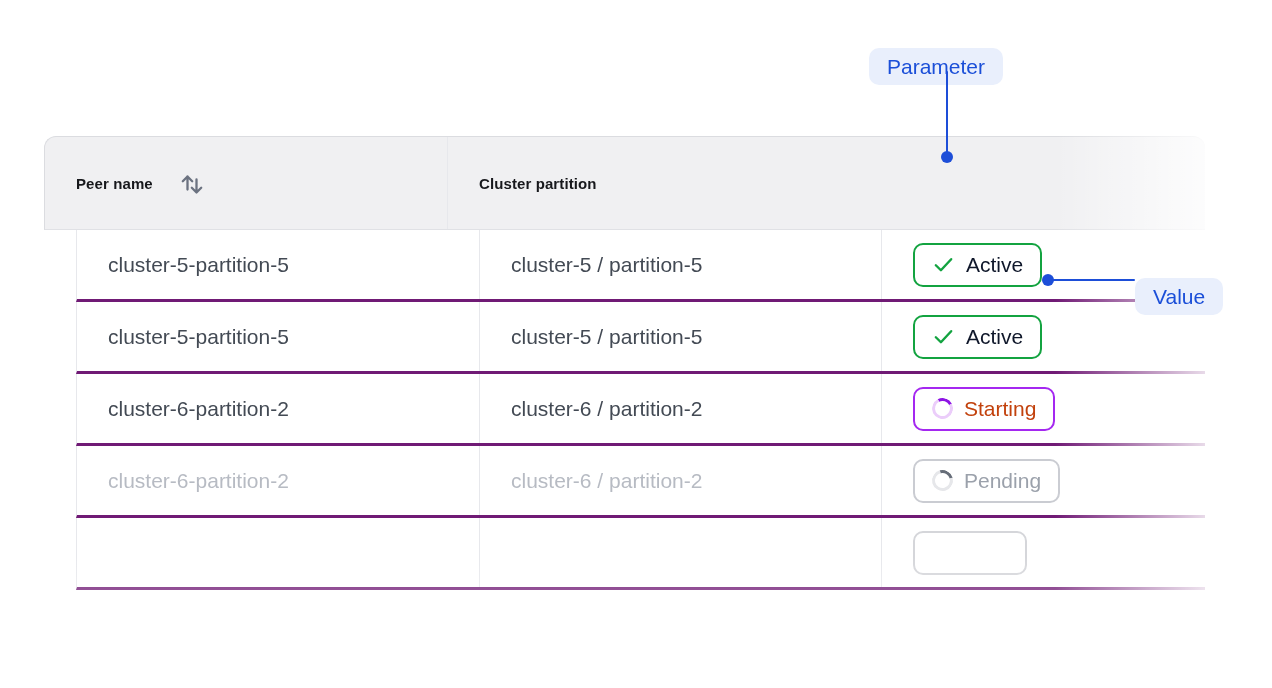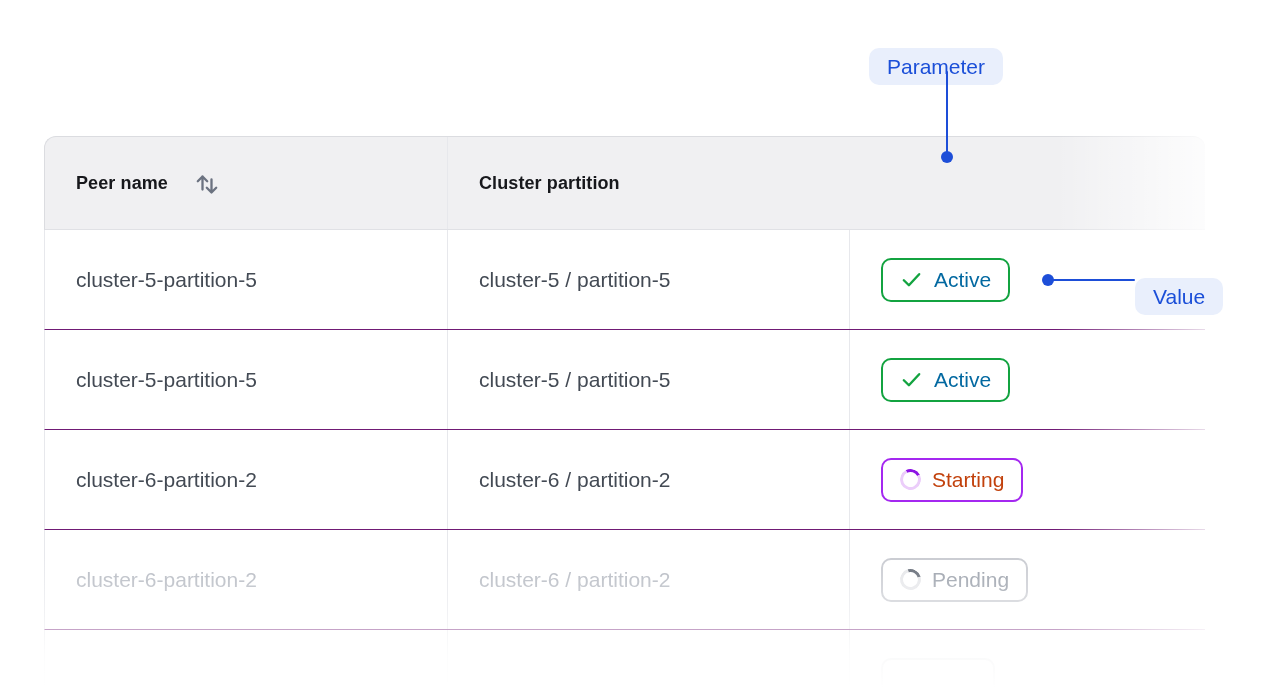--- a/index.html
+++ b/index.html
@@ -16,47 +16,48 @@
   }
   .thead{
     display:flex;height:94px;background:#f0f0f2;
     border-top:1px solid #dbdce0;border-left:1px solid #dbdce0;
     border-bottom:1px solid #e0e1e5;
     border-radius:12px 12px 0 0;
     box-sizing:border-box;
   }
   .th{
     display:flex;align-items:center;box-sizing:border-box;
-    padding-left:31px;font-size:18px;font-weight:700;color:#17181c;
+    padding-left:31px;font-size:15px;font-weight:700;color:#17181c;
     letter-spacing:0.1px;
   }
   .tr{
-    display:flex;height:100px;box-sizing:border-box;
-    border-left:1px solid #e7e8ec;border-bottom:1px solid #701a75;
+    display:flex;height:72px;box-sizing:border-box;
+    border-left:1px solid #e7e8ec;border-bottom:3px solid #701a75;
     background:#ffffff;
+    margin-left:32px;
   }
   .td{
     display:flex;align-items:center;box-sizing:border-box;
     padding-left:31px;font-size:21px;color:#434a54;
   }
   .col1{width:402px;}
   .col2{width:402px;border-left:1px solid #e7e8ec;align-items:center;}
   .col3{flex:1;border-left:1px solid #e7e8ec;}
   .tr.muted .td{color:#b7bbc3;}
 
   .sort-icon{margin-left:24px;display:inline-flex;}
   .asc-icon{margin-left:27px;display:inline-flex;}
 
   
   .badge{
     display:inline-flex;align-items:center;gap:11px;height:44px;
     padding:0 17px;border:2px solid;border-radius:10px;
     font-size:21px;font-weight:500;box-sizing:border-box;background:#fff;
   }
-  .badge.active{border-color:#13a340;color:#0369a1;}
+  .badge.active{border-color:#13a340;color:#0f172a;}
   .badge.starting{border-color:#a428f0;color:#c2410c;}
   .badge.pending{border-color:#caccd2;color:#9ba1ab;}
   .badge.partial{border-color:#d5d6da;width:114px;padding:0;}
 
   .spinner{
     width:21px;height:21px;border-radius:50%;box-sizing:border-box;
     border:3px solid transparent;
   }
   .spinner.purple{border-color:#ebcdfa;border-top-color:#8d14e4;transform:rotate(18deg);}
   .spinner.gray{border-color:#e6e7ea;border-top-color:#666d78;transform:rotate(30deg);}

